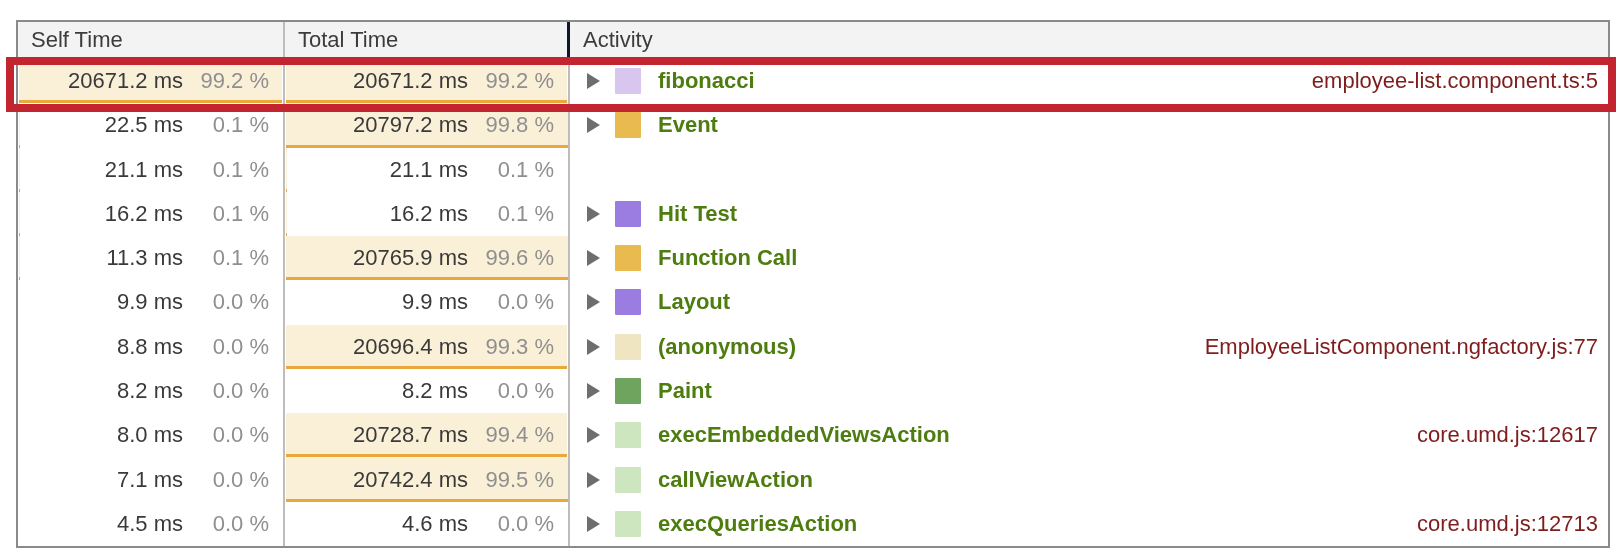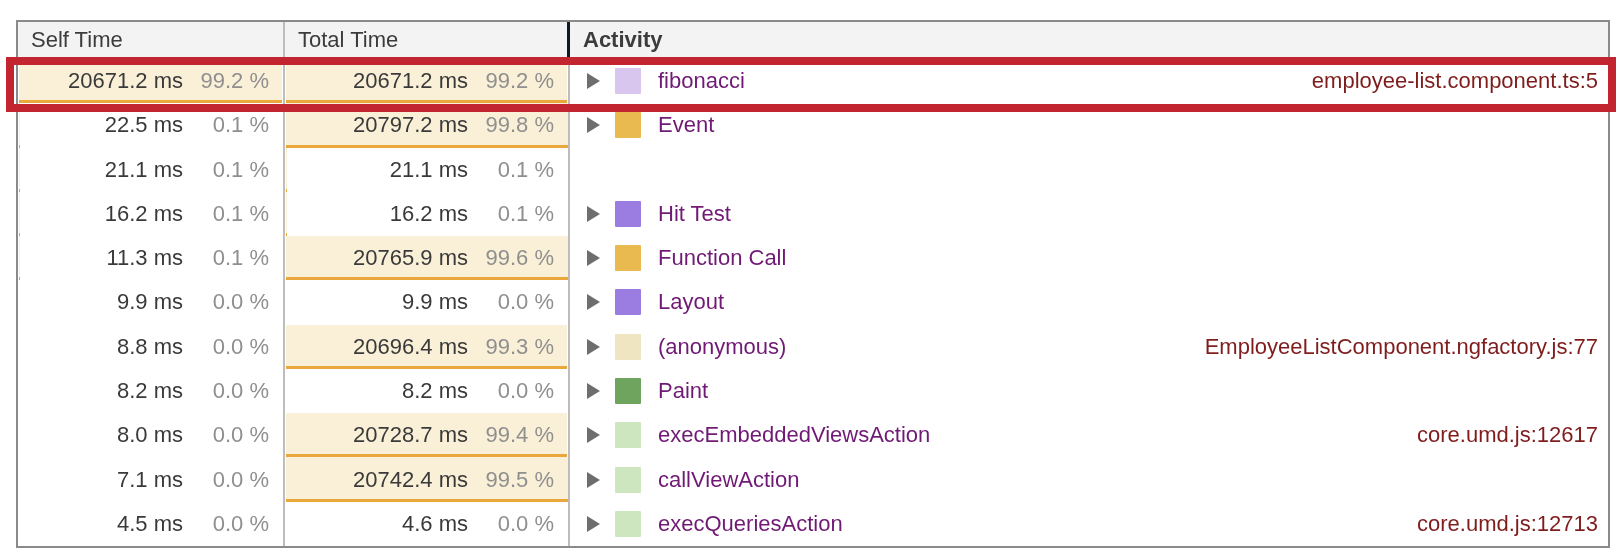--- a/index.html
+++ b/index.html
@@ -14,21 +14,21 @@
   }
 
   .header-row {
     display:flex; height:37px; flex:0 0 37px;
     background:#f3f3f3; border-bottom:1px solid #b5b5b5;
     font-size:22px; color:#3c3c3c;
   }
   .hcell { display:flex; align-items:center; padding-left:13px; }
   .hcell.self  { width:267px; flex:0 0 267px; border-right:2px solid #bdbdbd; }
   .hcell.total { width:285px; flex:0 0 285px; border-right:3px solid #0f172a; }
-  .hcell.activity { flex:1;font-weight:bold; }
+  .hcell.activity { flex:1; }
 
   .rows { flex:1; display:flex; flex-direction:column; }
   .trow { flex:1; display:flex; font-size:22px; }
 
   .tcell { position:relative; display:flex; align-items:center; overflow:hidden; }
   .tcell.time { justify-content:flex-end; padding-right:14px; }
   .tcell.self  { width:267px; flex:0 0 267px; border-right:2px solid #bdbdbd; }
   .tcell.total { width:285px; flex:0 0 285px; border-right:2px solid #bdbdbd; }
   .tcell.activity { flex:1; padding-left:14px; }
 
@@ -46,21 +46,21 @@
     border-bottom:8px solid transparent;
     margin:0 15px 0 3px;
   }
   .swatch {
     width:26px; height:26px; flex:0 0 26px; margin-right:17px; border-radius:1px;
   }
   .swatch.dotted {
     background-image:radial-gradient(rgba(255,255,255,0.65) 1.4px, transparent 1.5px);
     background-size:6px 6px;
   }
-  .act-label { color:#701a75; white-space:nowrap; }
+  .act-label { color:#4d7c0f; white-space:nowrap;font-weight:bold; }
   .src-link {
     margin-left:auto; padding-right:10px; z-index:1;
     color:#7f1d1d; white-space:nowrap; cursor:pointer;
   }
 
   .red-box {
     position:absolute; left:6px; top:57px; width:1610px; height:55px;
     border:8px solid #c22430; pointer-events:none; z-index:5;
   }
 </style>

